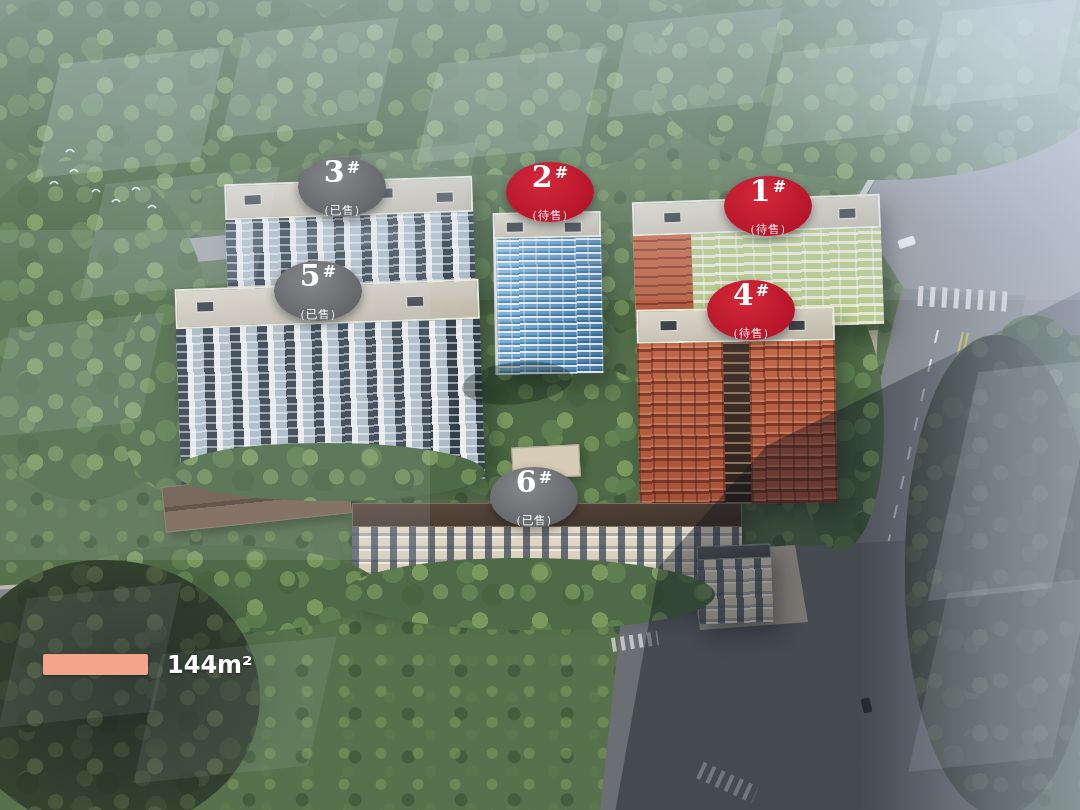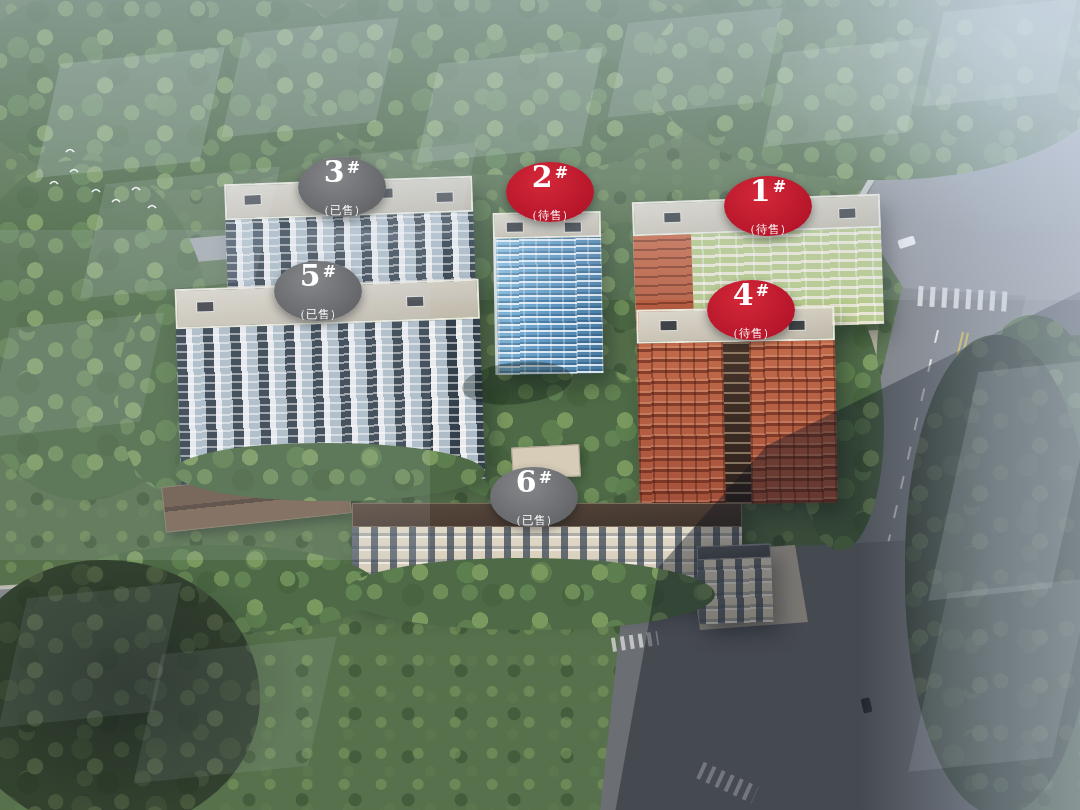--- a/index.html
+++ b/index.html
@@ -264,15 +264,19 @@
   <div class="abs badge badge-forsale" style="left:707px;top:280px">
     <div class="num"><span>4</span><span class="hash">#</span></div>
     <div class="status">（待售）</div>
   </div>
   <div class="abs badge badge-sold" style="left:490px;top:467px">
     <div class="num"><span>6</span><span class="hash">#</span></div>
     <div class="status">（已售）</div>
   </div>
 
   <div class="abs legend">
+    <div class="legend-row">
+      <div class="swatch sw-2"></div>
+      <div class="legend-label">144m²</div>
+    </div>
   </div>
 
 </div>
 
 </body></html>

